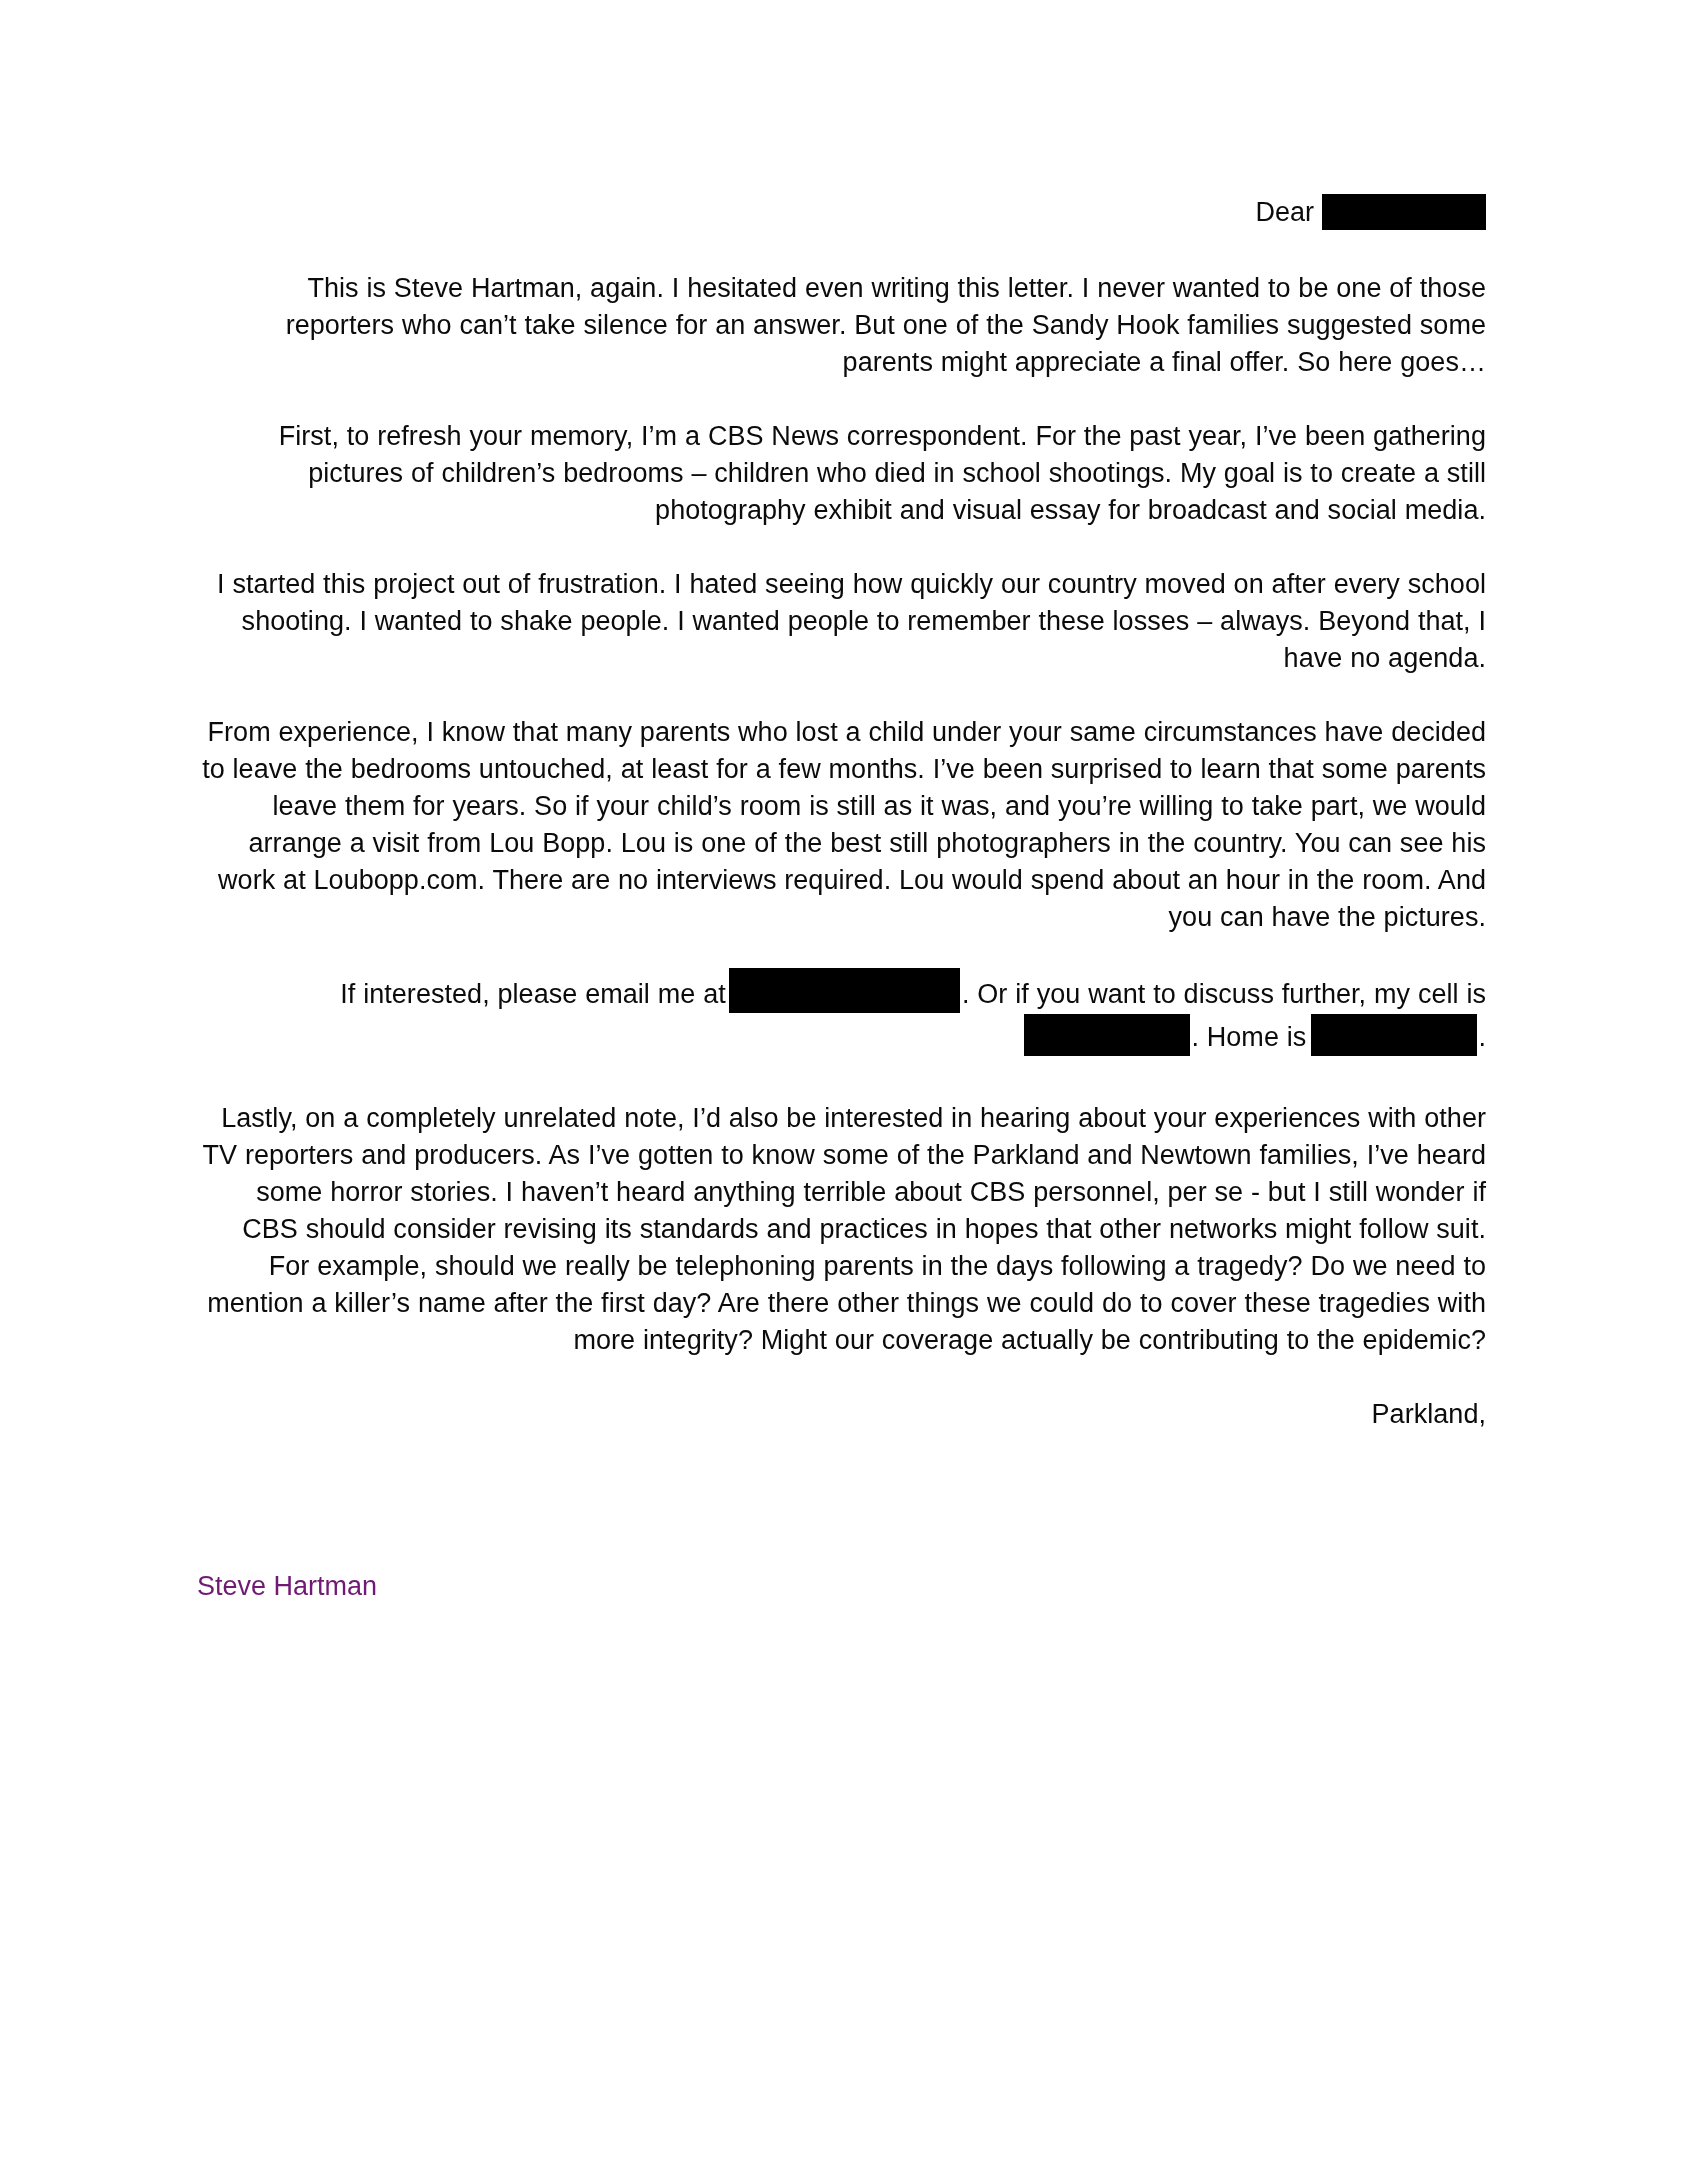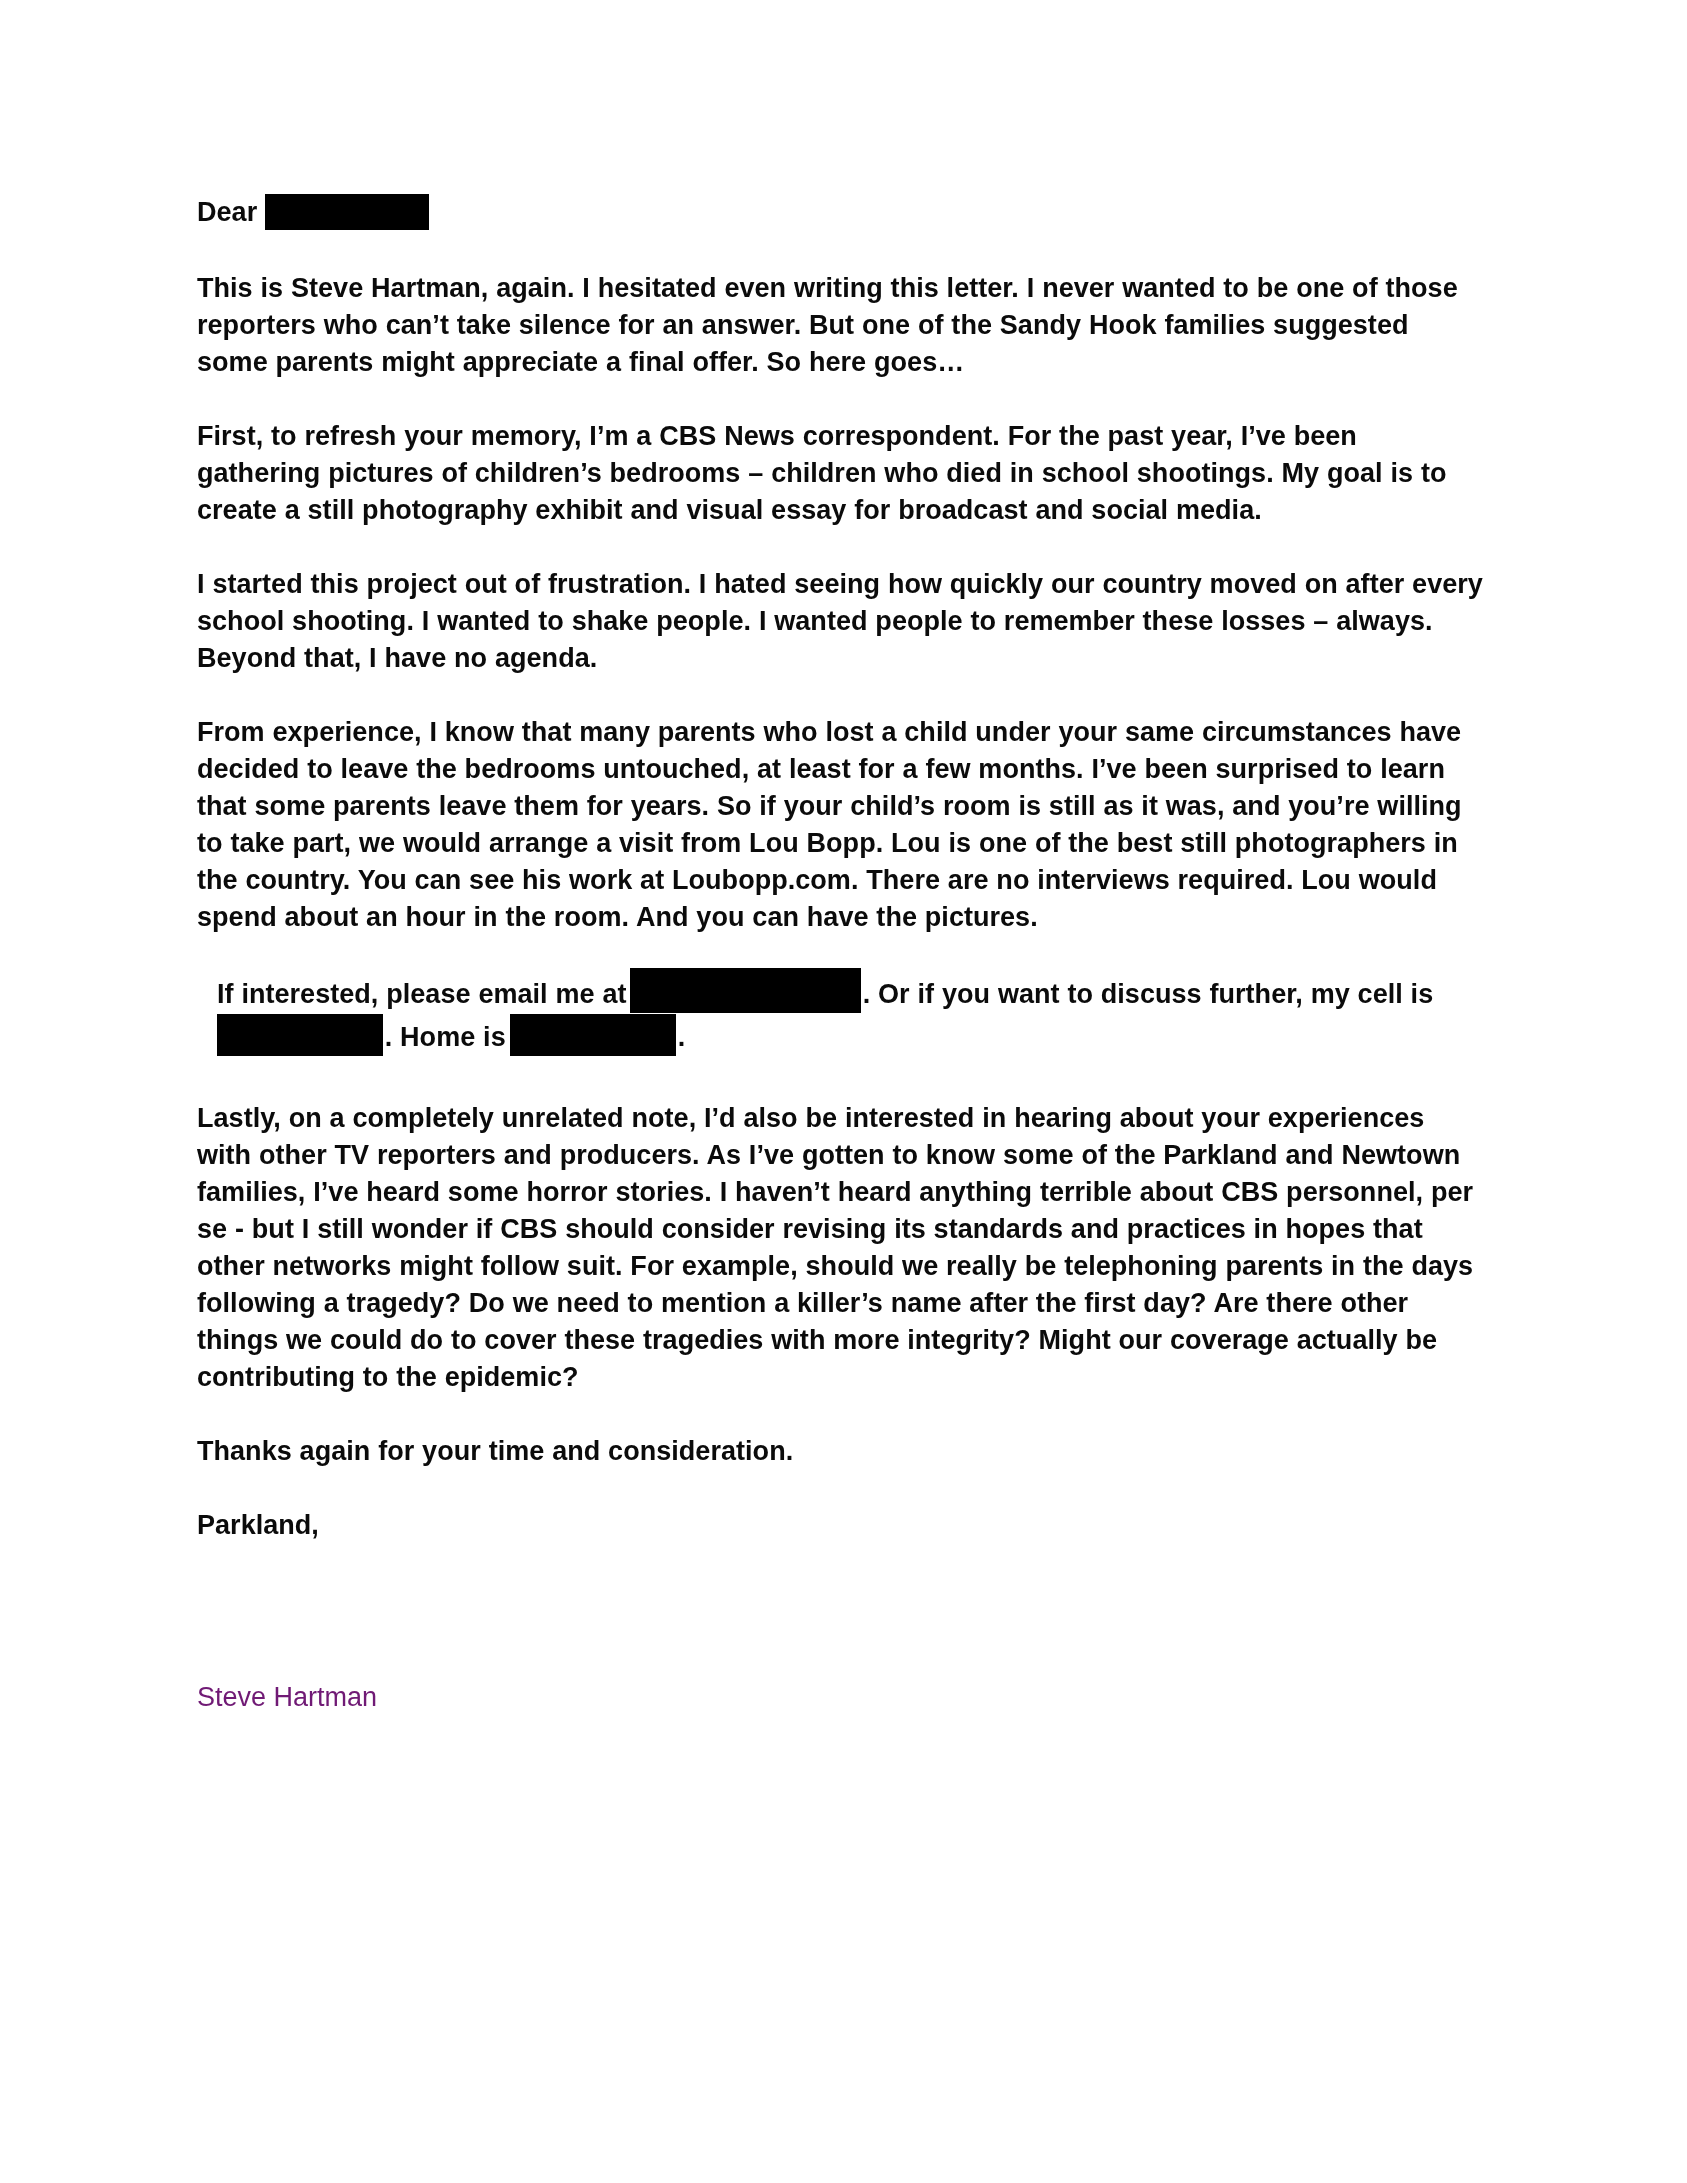--- a/index.html
+++ b/index.html
@@ -21,22 +21,22 @@
     top: 194px;
     width: 1289px;
   }
   .para {
     font-size: 27px;
     line-height: 37px;
     color: #0b0b0b;
     letter-spacing: 0.04px;
     word-spacing: 0.3px;
     margin: 0 0 37px 0;
-    text-align: left;
-    font-weight: 700;
+    text-align: right;
+    font-weight: 400;
     -webkit-font-smoothing: antialiased;
   }
   .para:last-child { margin-bottom: 0; }
 
   
   .salutation {
     display: block;
     white-space: nowrap;
     margin-bottom: 38px;
   }
@@ -83,21 +83,20 @@
 
 
     <p class="para">From experience, I know that many parents who lost a child under your same circumstances have decided to leave the bedrooms untouched, at least for a few months.  I’ve been surprised to learn that some parents leave them for years.  So if your child’s room is still as it was, and you’re willing to take part, we would arrange a visit from Lou Bopp.  Lou is one of the best still photographers in the country.  You can see his work at Loubopp.com.  There are no interviews required.  Lou would spend about an hour in the room.  And you can have the pictures.</p>
 
     <p class="para contact-para"><span>If interested, please email me at</span><span class="redaction redaction--email"></span><span>.  Or if you want to discuss further, my cell is</span>
       <span class="redaction redaction--cell"></span><span>.  Home is</span><span class="redaction redaction--home"></span><span>.</span></p>
 
     <p class="para">Lastly, on a completely unrelated note, I’d also be interested in hearing about your experiences with other TV reporters and producers.  As I’ve gotten to know some of the Parkland and Newtown families, I’ve heard some horror stories.  I haven’t heard anything terrible about CBS personnel, per se - but I still wonder if CBS should consider revising its standards and practices in hopes that other networks might follow suit.  For example, should we really be telephoning parents in the days following a tragedy?  Do we need to mention a killer’s name after the first day?  Are there other things we could do to cover these tragedies with more integrity?  Might our coverage actually be contributing to the epidemic?</p>
 
 
-    <p class="para">Thanks again for your time and consideration.</p>
 
     <p class="para">Parkland,</p>
 
     <div class="signoff-gap"></div>
 
     <p class="sig-line">Steve Hartman</p>
 
   </div>
 </div>
 

